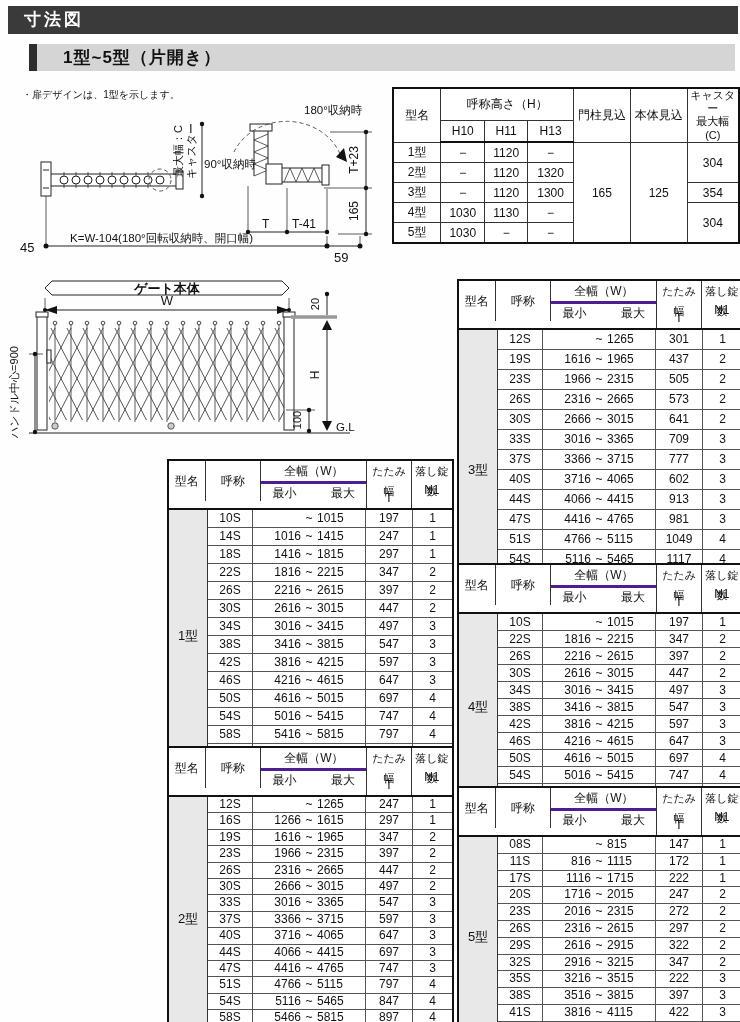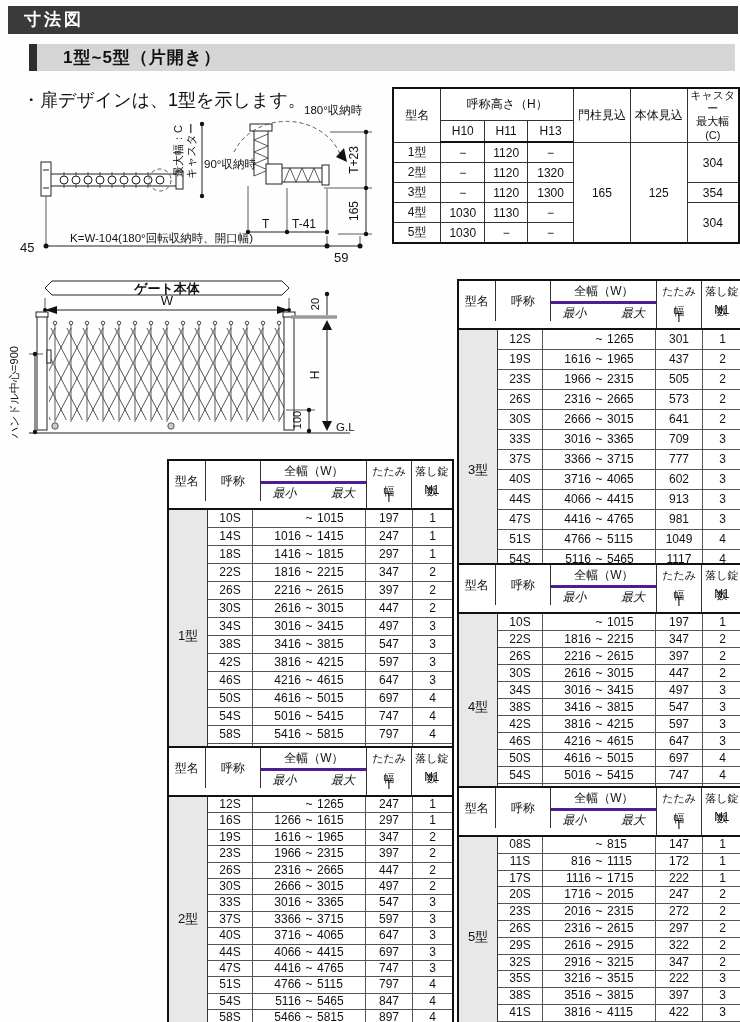--- a/index.html
+++ b/index.html
@@ -4,21 +4,21 @@
 <style>
   html,body{margin:0;padding:0;background:#fff;}
   body{font-family:"Liberation Sans","DejaVu Sans",sans-serif;color:#111;}
   .page{position:relative;width:740px;height:1022px;background:#fefefe;overflow:hidden;}
 
   
   .hbar1{position:absolute;left:8px;top:6px;right:2px;height:28px;background:#3a3a3a;
          color:#fff;font-weight:bold;font-size:17px;line-height:28px;padding-left:16px;letter-spacing:3px;}
   .hbar2{position:absolute;left:8px;top:44px;right:5px;height:27px;background:#d5d5d5;
          border-left:8px solid #2d2d2d;font-weight:bold;font-size:17px;line-height:27px;padding-left:26px;letter-spacing:1px;margin-left:21px;}
-  .note{position:absolute;left:22px;top:88px;font-size:18px;}
+  .note{position:absolute;left:22px;top:88px;font-size:10px;}
 
   
   table.spec{position:absolute;left:392px;top:87px;border-collapse:collapse;table-layout:fixed;background:#fff;
              border:2px solid #111;}
   table.spec td{border:1px solid #333;text-align:center;font-size:12px;padding:0;}
   table.spec tr.h1 td{height:30px;}
   table.spec tr.h2 td{height:20px;border-bottom:2px solid #111;margin-top:19px;}
   table.spec td.caster{font-size:11px;line-height:1.2;white-space:pre-line;}
   table.spec tr.d td{height:19px;}
 
@@ -28,21 +28,21 @@
   .sthead .hc{height:40px;line-height:40px;}
   .hc.model{width:38px;border-right:1px solid #333;}
   .hc.name{width:58px;border-right:1px solid #333;}
   .hgroup{display:flex;flex-direction:column;}
   .hgroup.w{width:112px;border-right:1px solid #333;}
   .hgroup.t{width:46px;border-right:1px solid #333;font-size:11px;gap:8px;}
   .hgroup.n{width:43px;font-size:11px;}
   .htop{height:20px;line-height:20px;}
   .hgroup.w .htop{border-bottom:3px solid #4c1d95;}
   .hsub{height:19px;line-height:19px;display:grid;grid-template-columns:1fr 12px 1fr;}
-  .hsub .smin,.hsub .smax{text-align:center;font-style:italic;}
+  .hsub .smin,.hsub .smax{text-align:center;}
   .hsub1{height:19px;line-height:19px;font-size:12px;}
   .stbody{display:flex;}
   .model-cell{width:38px;border-right:1px solid #333;background:#e8e8e8;display:flex;
               align-items:center;justify-content:center;font-size:13px;}
   .rows{flex:1;}
   .srow{display:flex;height:var(--rh);line-height:var(--rh);border-bottom:1px solid #555;}
   .srow:last-child{border-bottom:none;}
   .cell{overflow:hidden;}
   .cell.name{width:44px;text-align:center;border-right:1px solid #555;}
   .cell.width{width:112px;display:grid;grid-template-columns:1fr 12px 1fr;border-right:1px solid #555;}

